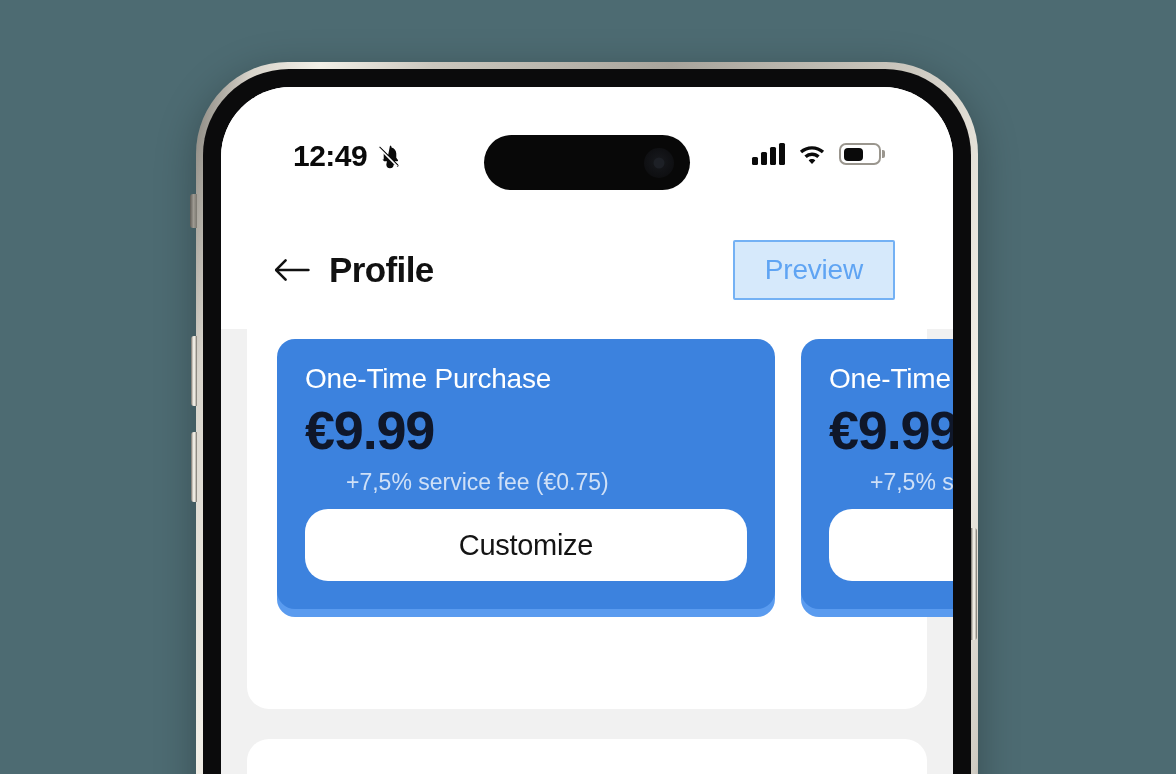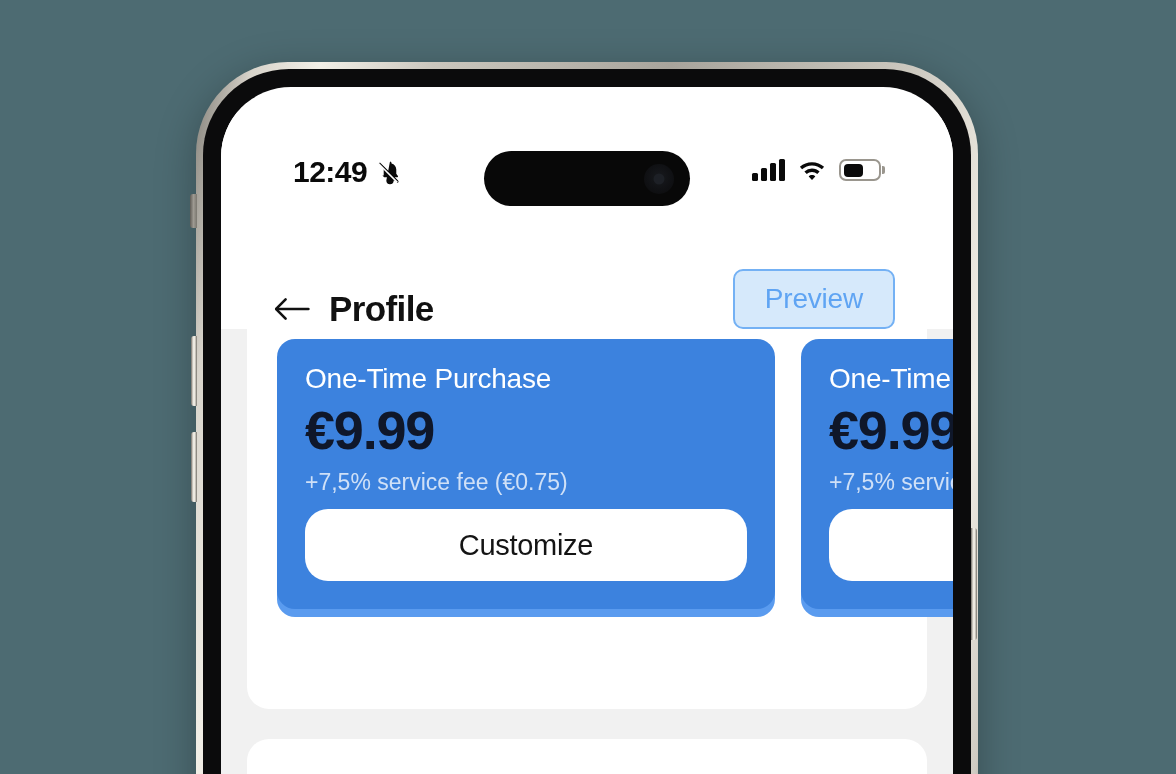--- a/index.html
+++ b/index.html
@@ -60,21 +60,21 @@
   }
   .btn-action   { left: 190px; top: 194px;  width: 7px; height: 34px; border-radius: 3px 0 0 3px;
                   background: linear-gradient(90deg,#5f5c56 0%,#9e9a92 50%,#7a776f 100%); }
   .btn-vol-up   { left: 191px; top: 336px;  width: 6px; height: 70px; border-radius: 3px 0 0 3px; }
   .btn-vol-down { left: 191px; top: 432px;  width: 6px; height: 70px; border-radius: 3px 0 0 3px; }
   .btn-power    { left: 971px; top: 528px;  width: 6px; height: 112px; border-radius: 0 3px 3px 0; }
 
   
   .status-bar {
     position: absolute;
-    left: 0; right: 0; top: 16px;
+    left: 0; right: 0; top: 0;
     height: 124px;
     background: #ffffff;
   }
 
   .status-time-wrap {
     position: absolute;
     left: 72px;
     top: 52px;
     display: flex;
     align-items: center;
@@ -164,36 +164,36 @@
   }
 
   
   .nav-bar {
     position: absolute;
     left: 0; right: 0;
     top: 124px;
     height: 118px;
     background: #ffffff;
     display: flex;
-    align-items: flex-end;
+    align-items: center;
     padding: 0 58px 0 52px;
   }
   .nav-left { display: flex; align-items: center; gap: 18px; }
   .back-arrow { width: 38px; height: 26px; display: block; }
   .nav-title {
     font-size: 35px;
     font-weight: 700;
     color: #111111;
     letter-spacing: -0.6px;
   }
   .nav-spacer { flex: 1; }
   .preview-btn {
     background: #d6e9fb;
     border: 2px solid #74b1f4;
-    border-radius: 10px;
+    border-radius: 2px;
     color: #5fa4f3;
     font-size: 28px;
     font-weight: 400;
     padding: 12px 30px;
     letter-spacing: -0.2px;
     cursor: pointer;
     white-space: nowrap;
   }
 
   
@@ -248,20 +248,21 @@
     letter-spacing: -1.2px;
     margin-top: 4px;
     white-space: nowrap;
   }
   .price-tile-fee {
     font-size: 23px;
     font-weight: 400;
     color: #cfe0f7;
     margin-top: 8px;
     white-space: nowrap;
+    margin-left: 41px;
   }
   .price-tile-btn {
     position: absolute;
     left: 28px;
     right: 28px;
     bottom: 28px;
     height: 72px;
     background: #ffffff;
     border: none;
     border-radius: 23px;

